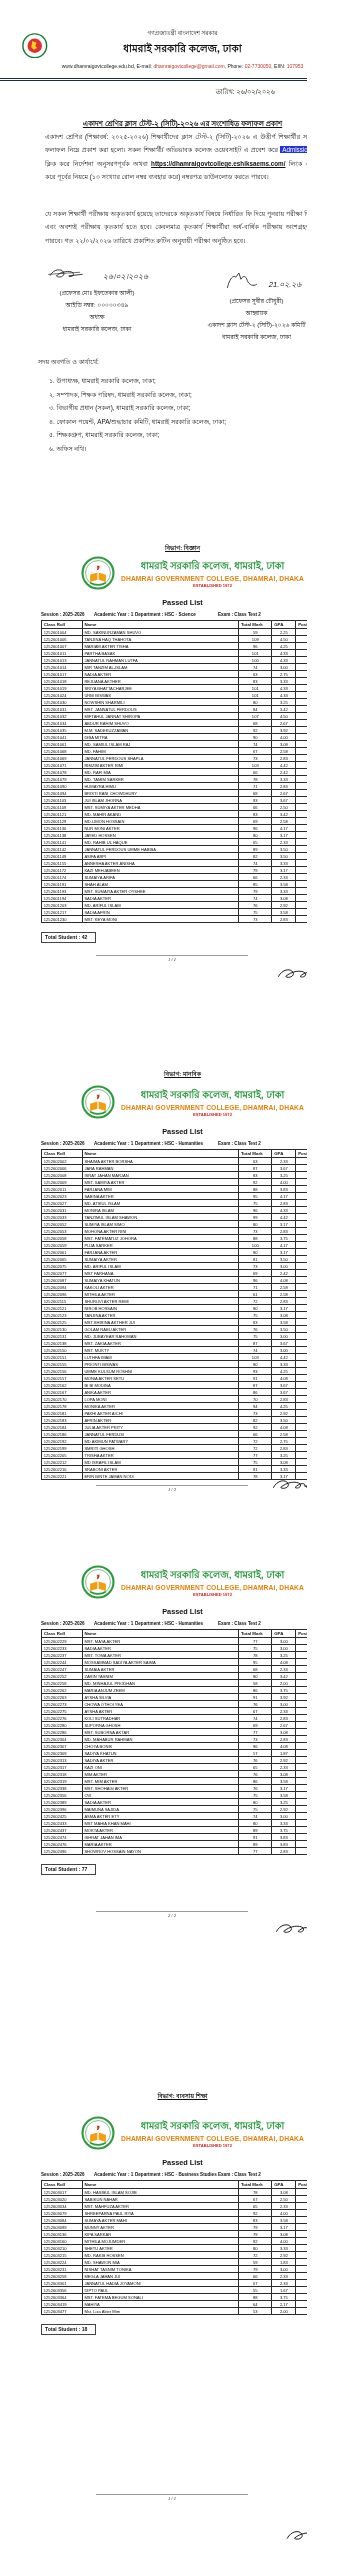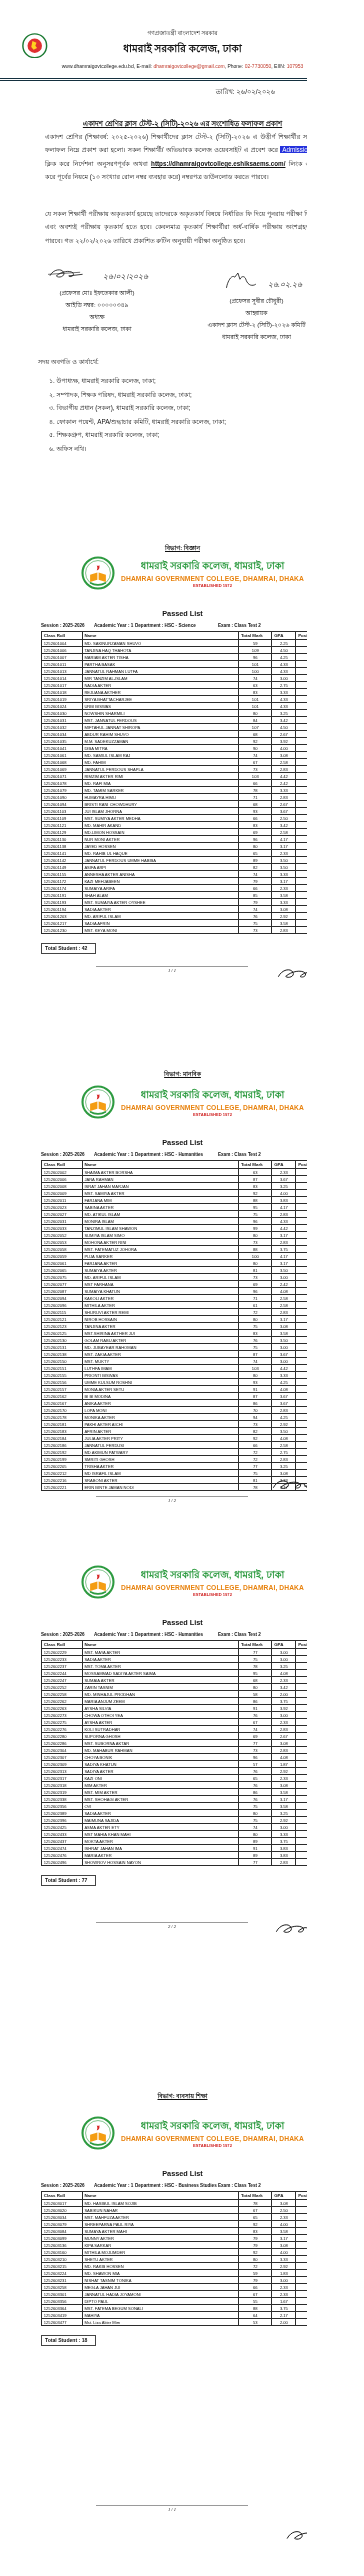--- a/index.html
+++ b/index.html
@@ -40,21 +40,21 @@
   #lbl-science{top:543px;} #lbl-hum{top:1069px;} #lbl-biz{top:2091px;}
   
   .report-page{position:absolute;left:0;width:365px;}
   #rp-science{top:554px;} #rp-hum1{top:1083px;} #rp-hum2{top:1563px;} #rp-biz{top:2114px;}
   .rp-head{display:flex;justify-content:center;align-items:center;gap:6px;height:38px;padding-left:20px;}
   .college-logo-lg{width:34px;height:34px;flex:0 0 auto;}
   .rp-titles{text-align:center;}
   .rp-bn{font-size:9.7px;font-weight:bold;color:#2E9B41;}
   .rp-en{font-size:6.7px;font-weight:800;color:#E8820D;letter-spacing:0.1px;}
   .rp-est{font-size:4.1px;font-weight:bold;color:#CF1F1F;margin-top:1.2px;}
-  .rp-passed{text-align:center;font-size:7.3px;font-weight:bold;margin-top:17px;}
+  .rp-passed{text-align:center;font-size:7.3px;font-weight:bold;margin-top:6px;}
   .rp-meta{position:relative;margin:4.9px 0 1.2px 41px;width:261px;height:6.7px;
            font-size:4.6px;font-weight:bold;}
   .rp-meta span{position:absolute;top:0;white-space:nowrap;}
   .m-session{left:0;} .m-year{left:53px;} .m-dept{left:94px;} .m-exam{left:177px;}
   .ptable{border-collapse:collapse;margin-left:41px;width:261px;table-layout:fixed;}
   .ptable th,.ptable td{border:0.6px solid #2b2b2b;padding:0 1.8px;overflow:hidden;white-space:nowrap;}
   .ptable th{font-size:4.4px;text-align:left;height:7.3px;font-weight:bold;}
   .ptable td{font-size:4.1px;height:6px;}
   .c-roll{width:36px;} .c-name{width:152px;} .c-mark{width:28.6px;} .c-gpa{width:19.4px;} .c-pos{width:22px;}
   .ptable td.c-mark,.ptable td.c-gpa,.ptable td.c-pos{text-align:center;}
@@ -111,21 +111,21 @@
     </div>
     <div>(প্রফেসর মোঃ ইফতেকার আলী)</div>
     <div>আইডি নম্বর: ০০০০০৩৪৯</div>
     <div>অধ্যক্ষ</div>
     <div>ধামরাই সরকারি কলেজ, ঢাকা</div>
   </div>
   <div class="sign-block sign-right">
     <div class="sig-art">
       <svg viewBox="0 0 110 40">
         <path d="M30 30 C32 18 40 4 46 10 L52 2 L56 14 C60 6 66 8 68 16 C72 26 80 28 86 24" fill="none" stroke="#151515" stroke-width="1.6" stroke-linecap="round"></path>
-      </svg><span class="hand">২৬.০২.২৬</span>
+      </svg><span class="hand">21.০২.২৬</span>
     </div>
     <div>(প্রফেসর সুবীর চৌধুরী)</div>
     <div>আহ্বায়ক</div>
     <div>একাদশ ক্লাস টেস্ট-২ (সিটি)-২০২৬ কমিটি</div>
     <div>ধামরাই সরকারি কলেজ, ঢাকা</div>
   </div>
 
   <div class="cc-head">সদয় অবগতি ও কার্যার্থে:</div>
   <div class="cc-list">
     <div>১. উপাধ্যক্ষ, ধামরাই সরকারি কলেজ, ঢাকা;</div>

